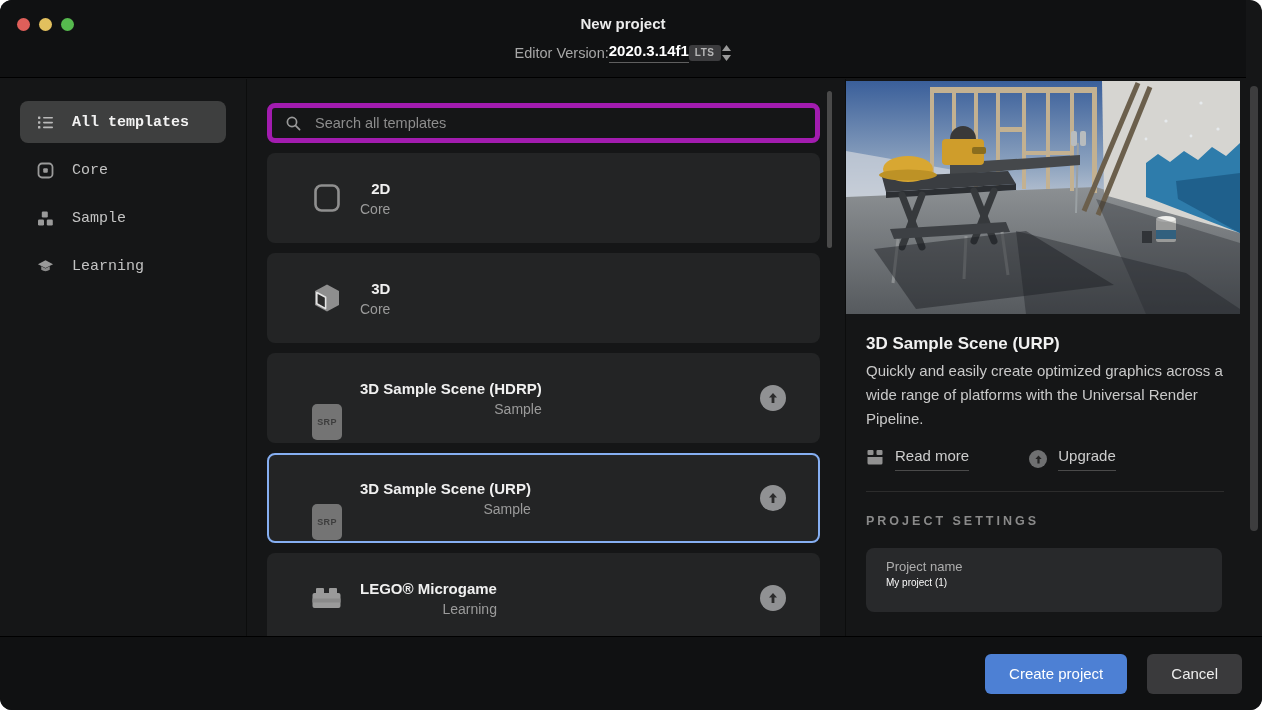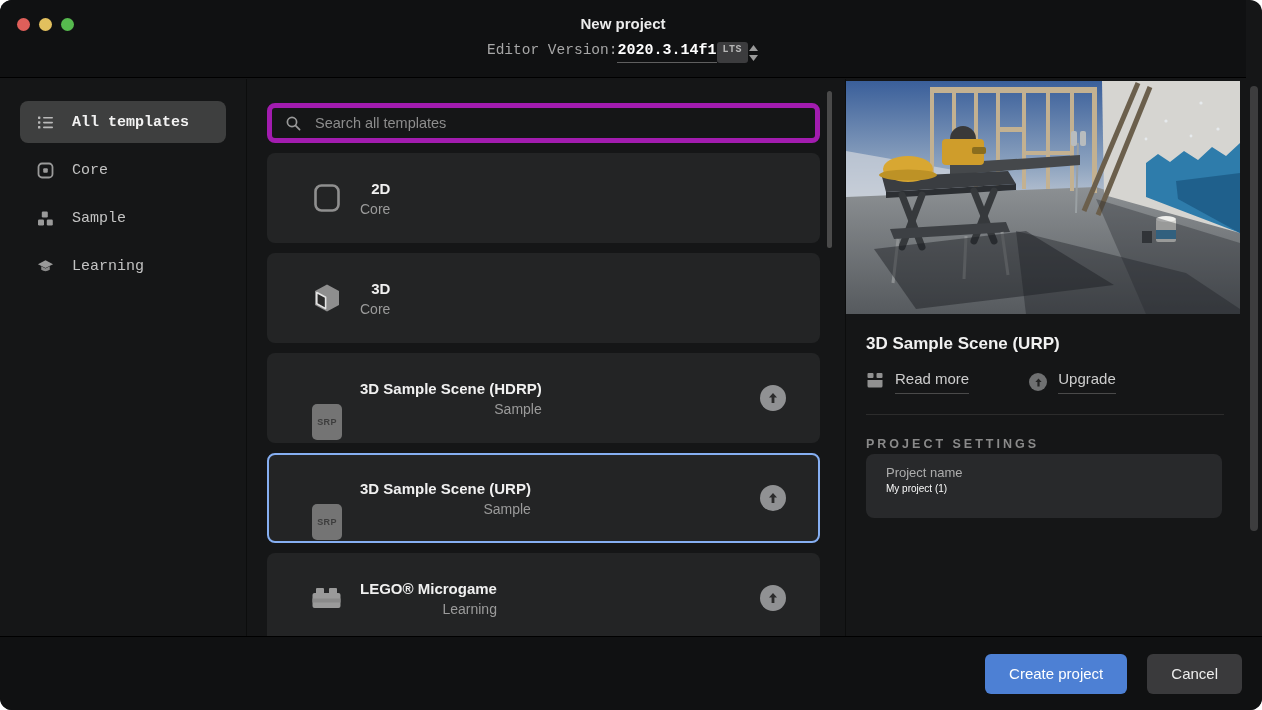--- a/index.html
+++ b/index.html
@@ -5,21 +5,21 @@
   html,body{margin:0;padding:0;background:#ffffff;font-family:"Liberation Sans",sans-serif;}
   *{box-sizing:border-box;}
   .window{position:relative;width:1262px;height:710px;background:#151617;border-radius:12px;overflow:hidden;}
 
   
   .titlebar{position:absolute;top:0;left:0;right:16px;height:78px;background:#101112;border-bottom:1px solid #000;}
   .traffic{position:absolute;top:18px;left:17px;display:flex;gap:9px;}
   .tl{width:13px;height:13px;border-radius:50%;}
   .tl.red{background:#df5f5a;} .tl.yellow{background:#e2c05e;} .tl.green{background:#56b94e;}
   .tb-title{position:absolute;top:15px;left:0;right:0;text-align:center;font-size:15px;font-weight:700;color:#ececec;}
-  .tb-version{position:absolute;top:42px;left:0;right:0;display:flex;justify-content:center;gap:0;font-family:Liberation Mono, monospace;}
+  .tb-version{position:absolute;top:42px;left:0;right:0;display:flex;justify-content:center;align-items:center;gap:0;}
   .ver-label{font-size:14.5px;color:#a7a7a7;}
   .ver-value{font-size:15px;font-weight:700;color:#ffffff;border-bottom:1px solid #5f5f5f;padding-bottom:3px;}
   .lts-badge{background:#3c3c3e;color:#b6b6b6;font-size:10px;font-weight:700;letter-spacing:.5px;padding:3px 6px;border-radius:3px;line-height:1;}
   .ver-chevron{display:flex;align-items:center;cursor:pointer;}
 
   
   .main{position:absolute;top:79px;left:0;right:0;bottom:74px;display:flex;overflow:hidden;}
   .footer{position:absolute;left:0;right:0;bottom:0;height:74px;background:#101112;border-top:1px solid #000;display:flex;justify-content:flex-end;align-items:center;gap:20px;padding-right:20px;}
 
   
@@ -51,21 +51,21 @@
   .preview{position:absolute;top:2px;left:0;width:394px;height:233px;overflow:hidden;background:#35557e;}
   .detail-title{font-size:17px;font-weight:700;color:#f1f1f1;}
   .detail-desc{margin-top:5px;font-size:15px;line-height:24px;color:#c9c9c9;width:360px;}
   .links-row{margin-top:16px;display:flex;align-items:center;}
   .link-group{display:flex;align-items:center;gap:11px;cursor:pointer;}
   .link-group + .link-group{margin-left:60px;}
   .link-label{font-size:15px;color:#cdcdcd;padding-bottom:6px;border-bottom:1px solid #4a4a4a;}
   .up-circle{width:18px;height:18px;border-radius:50%;background:#6f7071;display:flex;align-items:center;justify-content:center;}
   .divider{margin-top:20px;height:1px;background:#2c2c2c;width:358px;}
   .settings-heading{margin-top:22px;font-size:12.5px;font-weight:700;letter-spacing:3px;color:#8a8a8a;}
-  .proj-card{margin-top:3px;width:356px;height:64px;background:#28292b;border-radius:8px;padding:11px 20px;cursor:text;}
+  .proj-card{margin-top:20px;width:356px;height:64px;background:#28292b;border-radius:8px;padding:11px 20px;cursor:text;}
   .proj-label{font-size:13px;color:#adadad;}
   .proj-value{font-size:10px;font-weight:400;color:#fafafa;margin-top:3px;}
   .right-scroll{position:absolute;top:7px;right:4px;width:8px;height:445px;background:#3d3d3e;border-radius:4px;cursor:pointer;}
 
   
   .btn{height:40px;border:none;border-radius:6px;font-size:15px;font-family:"Liberation Sans",sans-serif;cursor:pointer;padding:0 24px;}
   .btn.cancel{background:#3a3a3c;color:#ededed;}
   .btn.create{background:#4d80d4;color:#ffffff;}
 </style>
 </head>
@@ -322,20 +322,21 @@
           <ellipse cx="320" cy="138" rx="10" ry="3" fill="#efefec"></ellipse>
           <rect x="296" y="150" width="10" height="12" fill="#3a3d40"></rect>
 
           <polygon points="28,168 180,150 268,204 70,228" fill="#181b1e" opacity=".45"></polygon>
           <polygon points="170,150 340,192 394,228 394,233 180,233" fill="#1c1f23" opacity=".4"></polygon>
           <polygon points="250,118 394,162 394,233 300,233" fill="#23262a" opacity=".35"></polygon>
         </svg>
       </div>
 
       <div class="detail-title">3D Sample Scene (URP)</div>
+      <div class="detail-desc">Quickly and easily create optimized graphics across a wide range of platforms with the Universal Render Pipeline.</div>
 
       <div class="links-row">
         <div class="link-group">
           <span>
             <svg width="18" height="18" viewBox="0 0 18 18">
                 <g fill="#919191">
                   <rect x="1.5" y="2" width="6" height="5" rx="1"></rect>
                   <rect x="10.5" y="2" width="6" height="5" rx="1"></rect>
                   <path d="M1.5,9 h15 v6 a1.5,1.5 0 0 1 -1.5,1.5 h-12 a1.5,1.5 0 0 1 -1.5,-1.5 z"></path>
                 </g>

